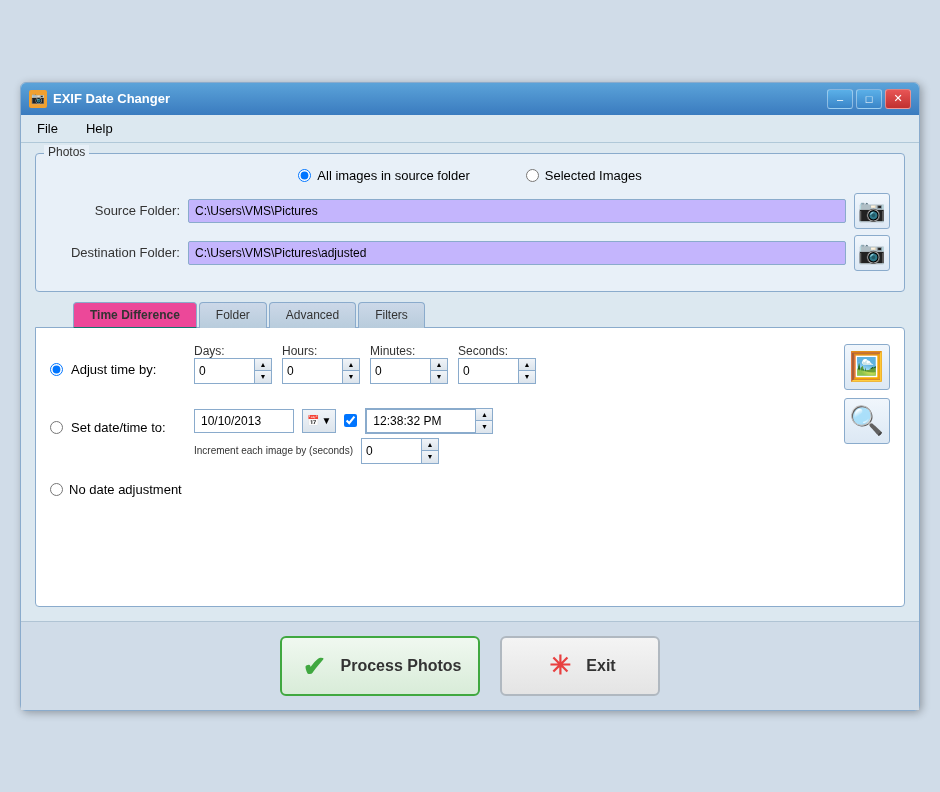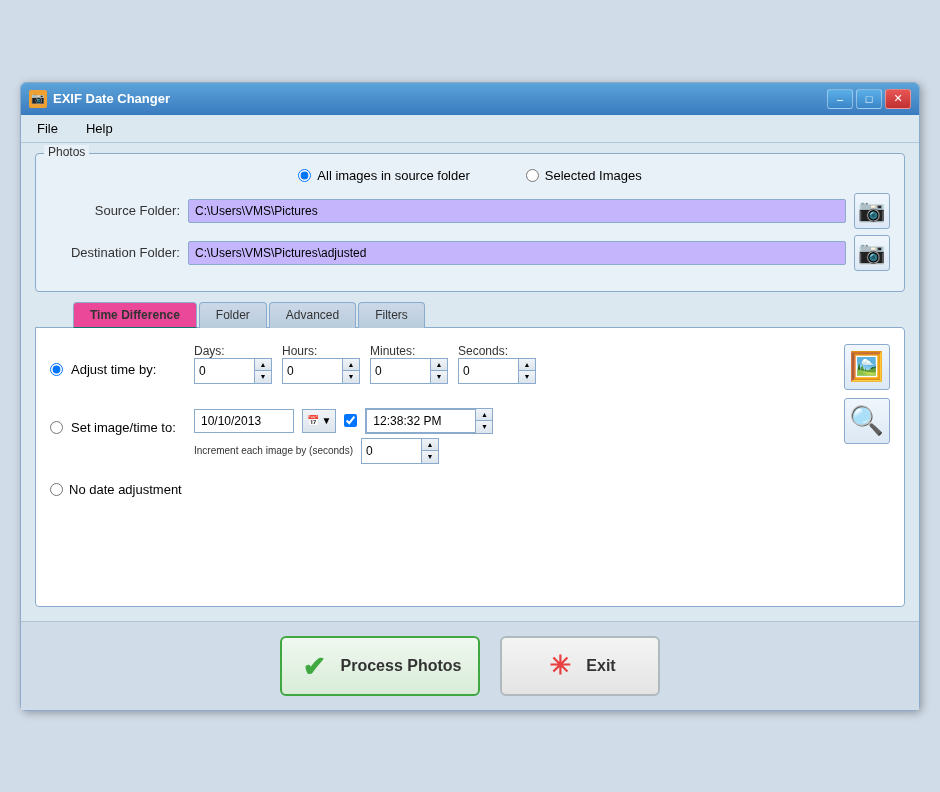--- a/index.html
+++ b/index.html
@@ -550,21 +550,21 @@
                       <button class="spinner-btn">▼</button>
                     </div>
                   </div>
                 </div>
               </div>
             </div>
 
             <div class="option-row">
               <label class="option-radio">
                 <input type="radio" name="date-mode" style="">
-                <span>Set image/time to:</span>
+                <span>Set date/time to:</span>
               </label>
               <div class="set-datetime-content">
                 <div class="datetime-row">
                   <input class="date-input" type="text" value="10/10/2013" style="">
                   <div class="date-picker-btn">
                     <span>📅</span>
                     <span>▼</span>
                   </div>
                   <input type="checkbox" checked="" style="">
                   <div class="spinner-wrap">

